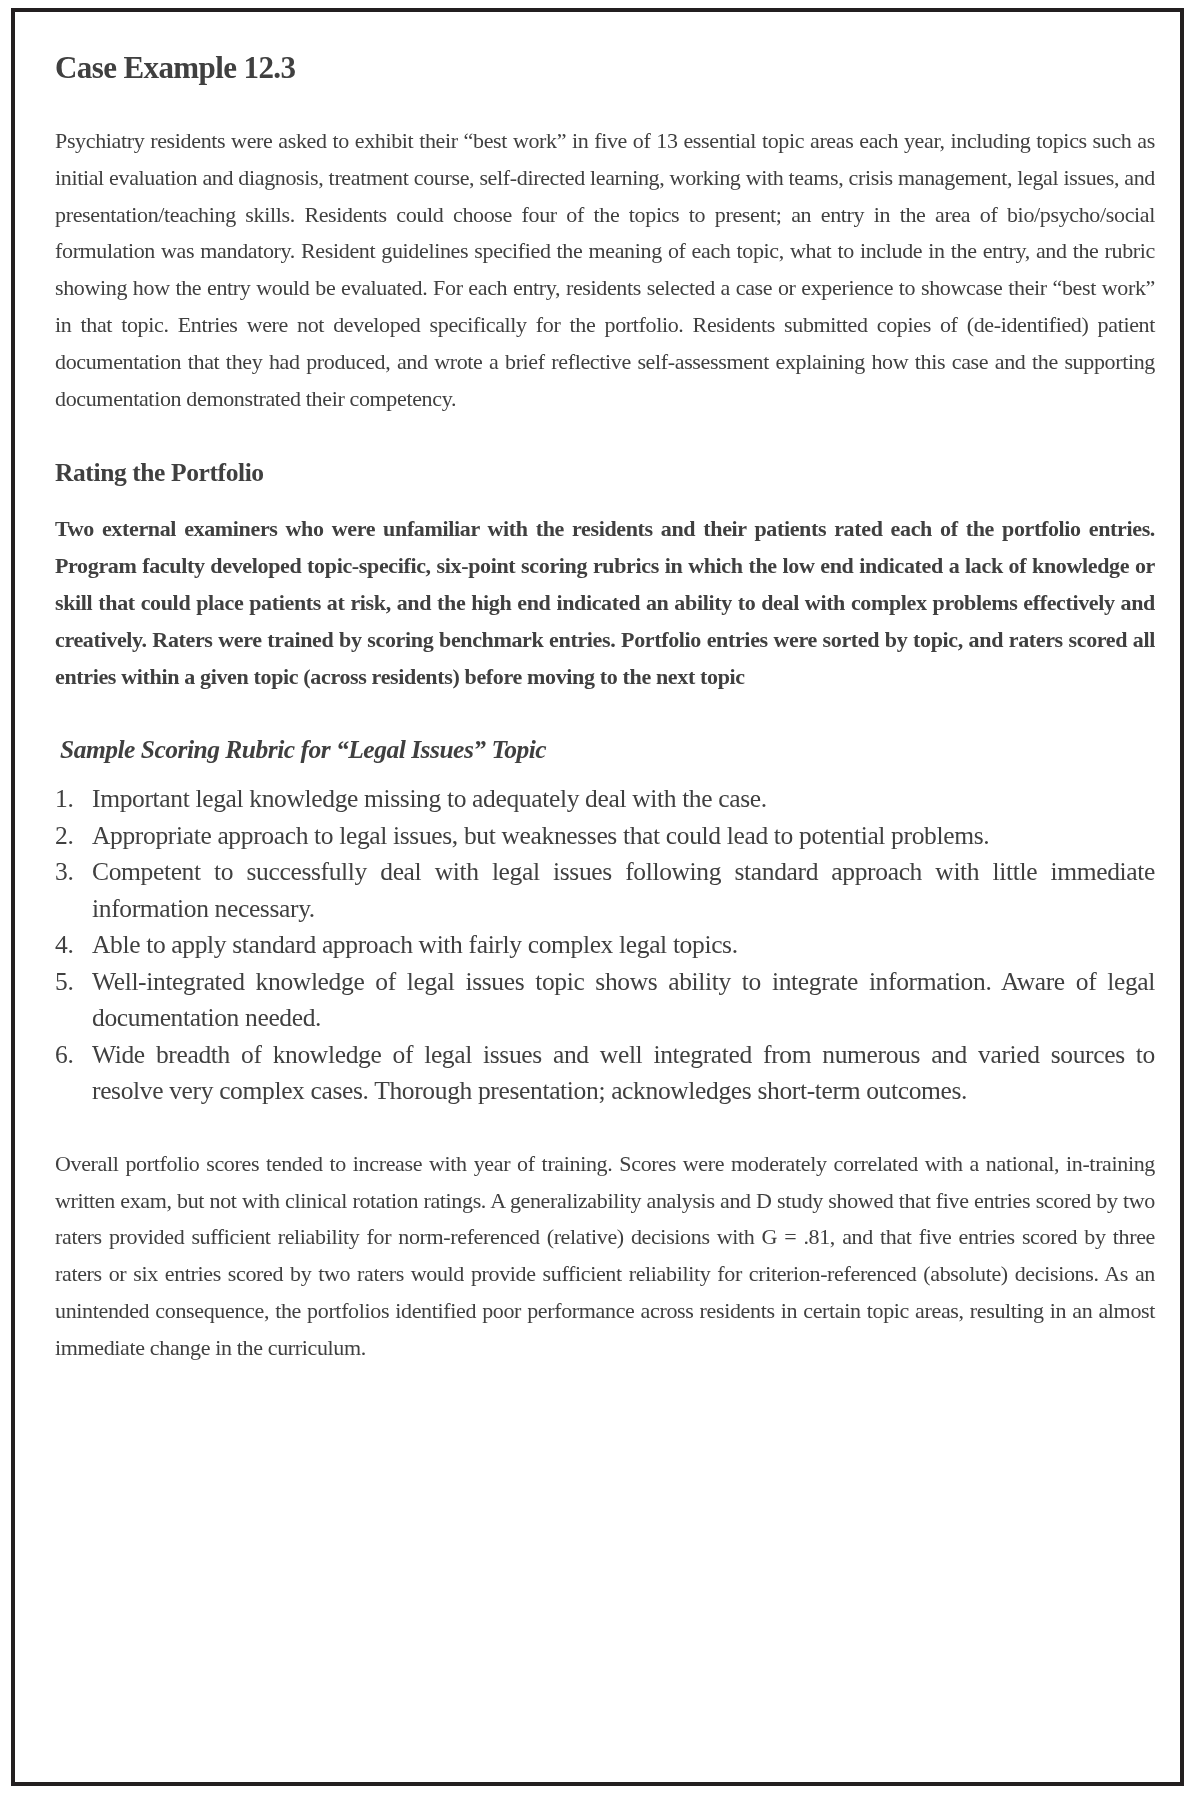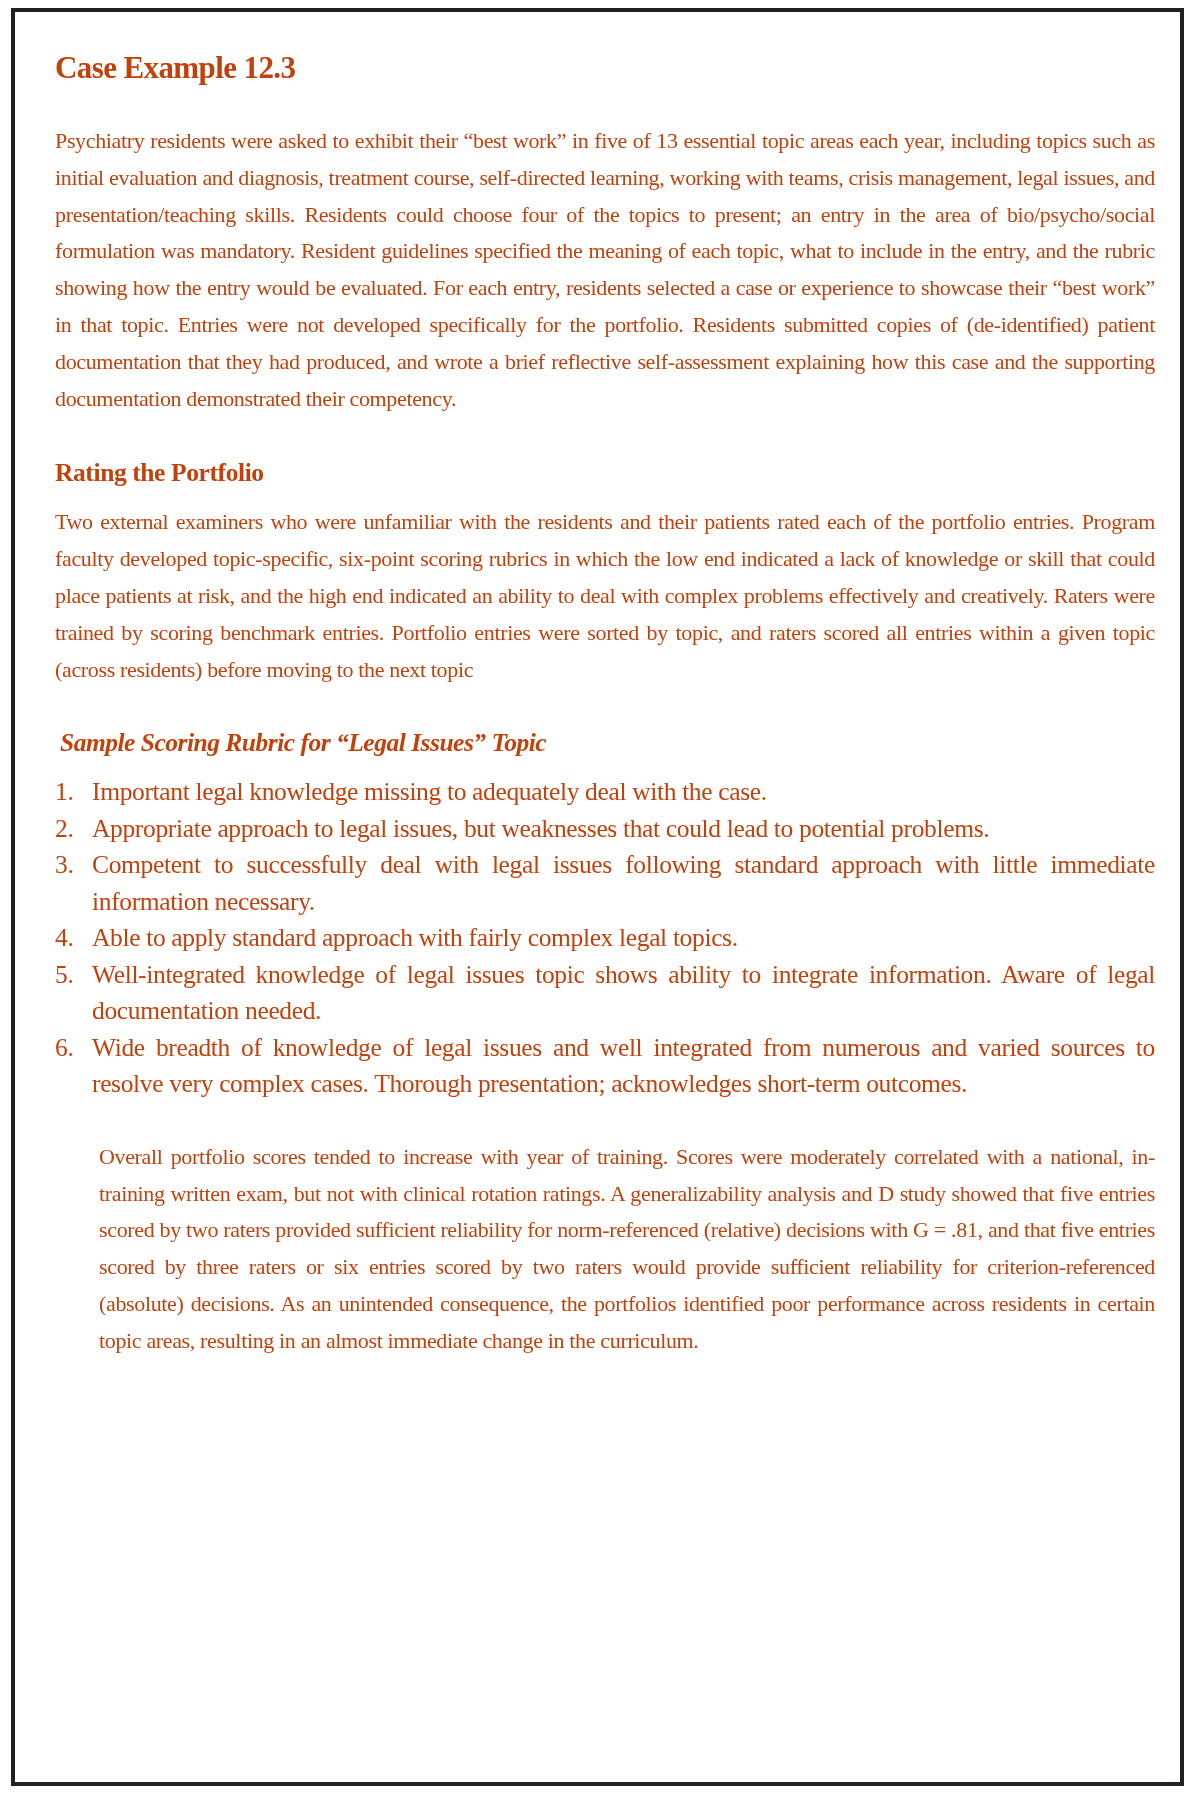--- a/index.html
+++ b/index.html
@@ -3,35 +3,35 @@
 <meta charset="utf-8">
 <style>
   html, body { margin: 0; padding: 0; background: #ffffff; }
   body { width: 1194px; height: 1796px; position: relative; overflow: hidden; }
   .box {
     position: absolute; left: 11px; top: 8px; width: 1165px; height: 1770px;
     border: 4px solid #231f20; box-sizing: content-box; background: #fff;
   }
   .content {
     position: absolute; left: 40px; top: 37px; width: 1100px;
-    font-family: "Liberation Serif", "DejaVu Serif", serif; color: #c2410c;
+    font-family: "Liberation Serif", "DejaVu Serif", serif; color: #404040;
   }
   .title-row { display: flex; font-weight: bold; font-size: 31px; line-height: 38px; letter-spacing: -0.6px; }
   .title-label { white-space: nowrap; width: 307px; flex: 0 0 307px; }
   .title-text { flex: 1; }
   p { margin: 0; font-size: 22px; line-height: 36.8px; text-align: justify; letter-spacing: -0.35px; }
   .p1 { margin-top: 36px; }
   h3 { margin: 38px 0 12px 0; font-size: 25.5px; line-height: 36px; font-weight: bold; letter-spacing: -0.4px; }
-  .p2 { margin-top: 13px; }
+  .p2 { margin-top: 20px; font-weight: bold; }
   h4 { margin: 37px 0 0 5px; font-size: 25.5px; line-height: 36px; font-weight: bold; font-style: italic; letter-spacing: -0.5px; }
   ol { list-style: none; margin: 13px 0 0 0; padding: 0; }
   ol li { display: flex; font-size: 25.5px; line-height: 36.5px; letter-spacing: -0.35px; }
   ol li .num { flex: 0 0 37px; }
   ol li .txt { flex: 1; text-align: justify; }
-  .p3 { margin-top: 36px; margin-left: 44px; }
+  .p3 { margin-top: 36px; }
 </style>
 </head>
 <body>
 
 <div class="box">
   <div class="content">
     <div class="title-row">
       <span class="title-label">Case Example 12.3</span>
     </div>
 

